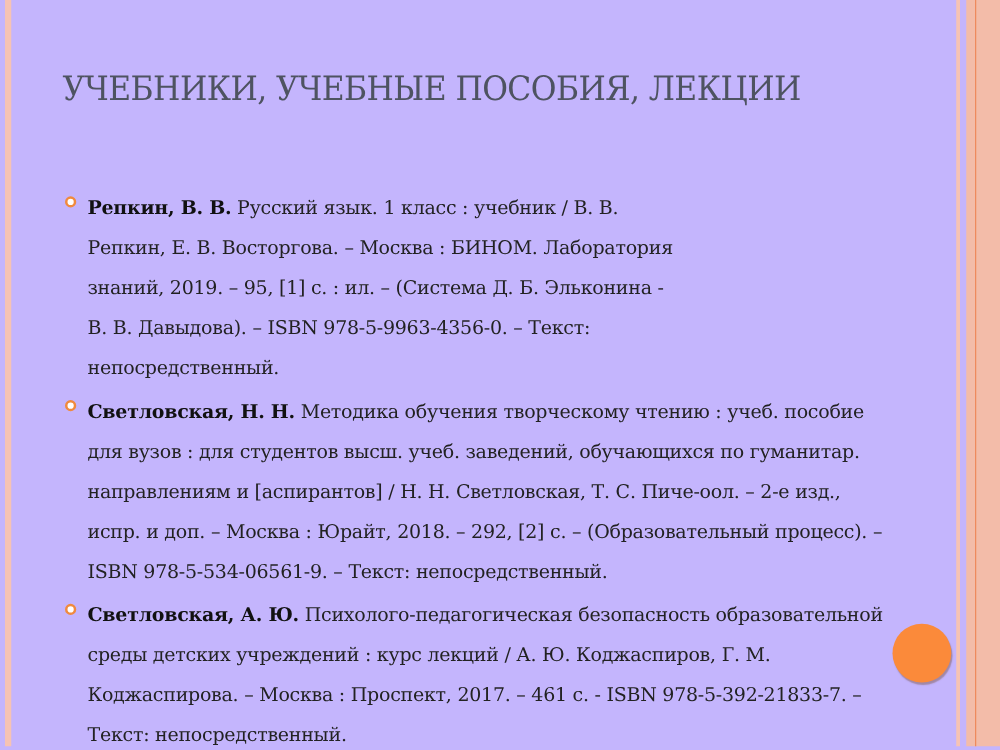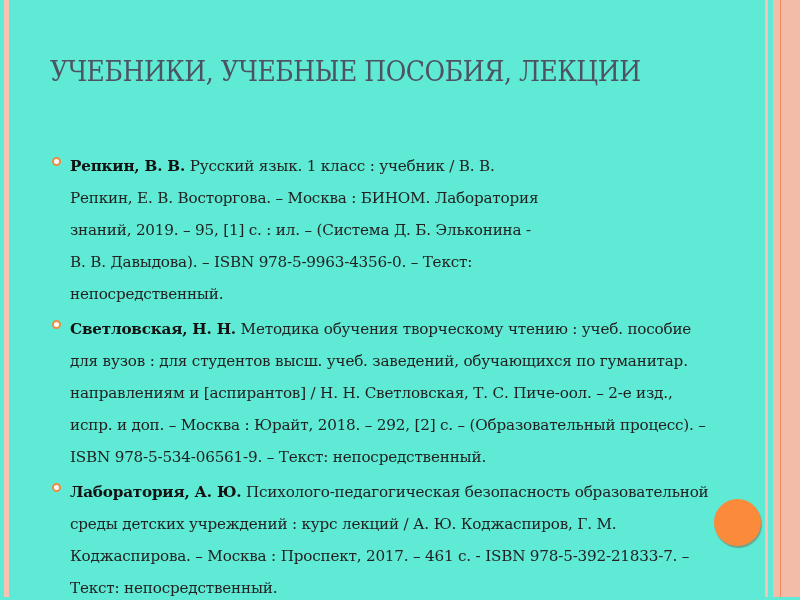--- a/index.html
+++ b/index.html
@@ -7,21 +7,21 @@
       padding: 0;
       width: 800px;
       height: 600px;
       overflow: hidden;
       background: #ffffff;
     }
     .slide {
       position: relative;
       width: 800px;
       height: 600px;
-      background: #5eead4;
+      background: #c4b5fd;
     }
     .stripe-left {
       position: absolute;
       left: 4px;
       top: 0;
       width: 5px;
       height: 597px;
       background: #f6c3b4;
     }
     .stripe-right-thin {
@@ -126,16 +126,16 @@
     <li class="item item-1">
       <span class="bullet"></span>
       <span class="text"><span class="author">Репкин, В. В.</span><span> Русский язык. 1 класс : учебник / В. В. Репкин, Е. В. Восторгова. – Москва : БИНОМ. Лаборатория знаний, 2019. – 95, [1] с. : ил. – (Система Д. Б. Эльконина - В. В. Давыдова). – ISBN 978-5-9963-4356-0. – Текст: непосредственный.</span></span>
     </li>
     <li class="item item-2">
       <span class="bullet"></span>
       <span class="text"><span class="author">Светловская, Н. Н.</span><span> Методика обучения творческому чтению : учеб. пособие для вузов : для студентов высш. учеб. заведений, обучающихся по гуманитар. направлениям и [аспирантов] / Н. Н. Светловская, Т. С. Пиче-оол. – 2-е изд., испр. и доп. – Москва : Юрайт, 2018. – 292, [2] с. – (Образовательный процесс). – ISBN 978-5-534-06561-9. – Текст: непосредственный.</span></span>
     </li>
     <li class="item item-3">
       <span class="bullet"></span>
-      <span class="text"><span class="author"> Лаборатория, А. Ю.</span><span> Психолого-педагогическая безопасность образовательной среды детских учреждений : курс лекций / А. Ю. Коджаспиров, Г. М. Коджаспирова. – Москва : Проспект, 2017. – 461 с. - ISBN 978-5-392-21833-7. – Текст: непосредственный.</span></span>
+      <span class="text"><span class="author"> Светловская, А. Ю.</span><span> Психолого-педагогическая безопасность образовательной среды детских учреждений : курс лекций / А. Ю. Коджаспиров, Г. М. Коджаспирова. – Москва : Проспект, 2017. – 461 с. - ISBN 978-5-392-21833-7. – Текст: непосредственный.</span></span>
     </li>
   </ul>
 </div>
 
 </body></html>

